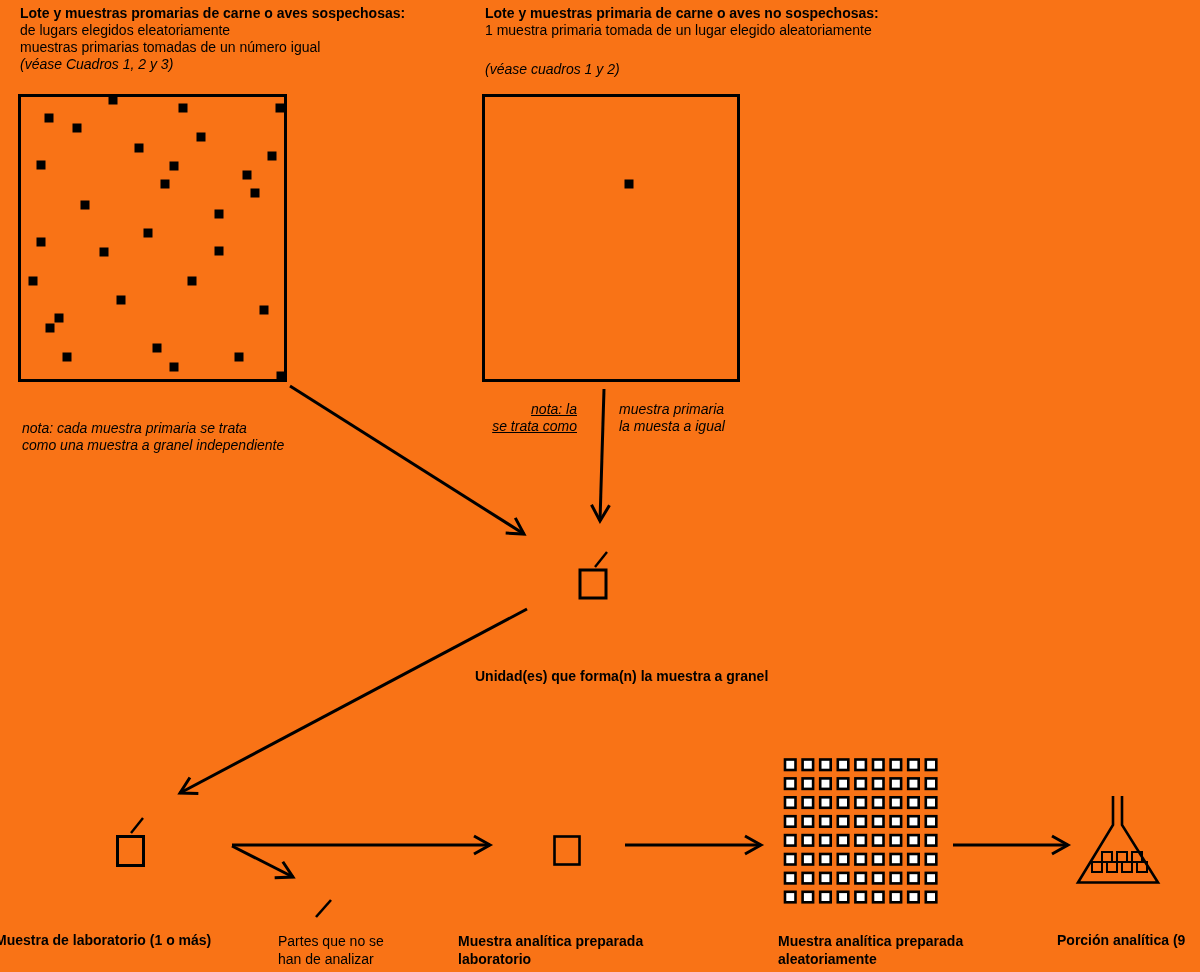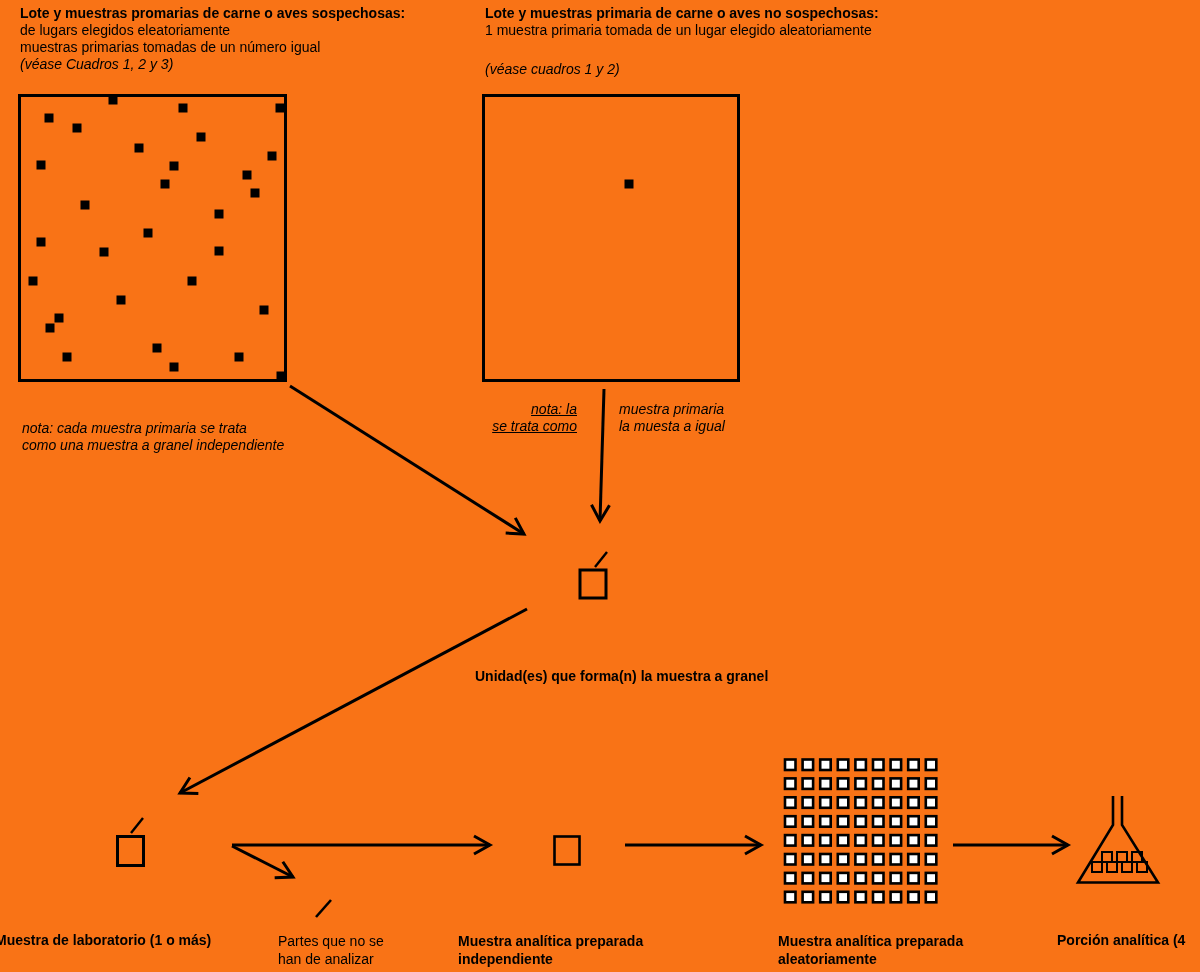--- a/index.html
+++ b/index.html
@@ -49,27 +49,27 @@
 
   <div class="abs b" style="left:475px;top:668px;">Unidad(es) que forma(n) la muestra a granel</div>
 
   <div class="abs b" style="left:-5px;top:932px;">Muestra de laboratorio (1 o más)</div>
   <div class="abs lh18" style="left:278px;top:932px;">
     <div>Partes que no se</div>
     <div>han de analizar</div>
   </div>
   <div class="abs b lh18" style="left:458px;top:932px;">
     <div>Muestra analítica preparada</div>
-    <div>independiente</div>
+    <div>laboratorio</div>
   </div>
   <div class="abs b lh18" style="left:778px;top:932px;">
     <div>Muestra analítica preparada</div>
     <div>aleatoriamente</div>
   </div>
-  <div class="abs b" style="left:1057px;top:932px;">Porción analítica (4</div>
+  <div class="abs b" style="left:1057px;top:932px;">Porción analítica (9</div>
 
   <svg width="1200" height="972" viewBox="0 0 1200 972">
     <defs>
       <marker id="arrow" markerUnits="userSpaceOnUse" markerWidth="26" markerHeight="24" refX="19" refY="11" orient="auto">
         <path d="M3,2 L19,11 L3,20" fill="none" stroke="#000" stroke-width="3"></path>
       </marker>
     </defs>
 
     <rect x="19.5" y="95.5" width="266" height="285" fill="none" stroke="#000" stroke-width="3"></rect>
     <g>

